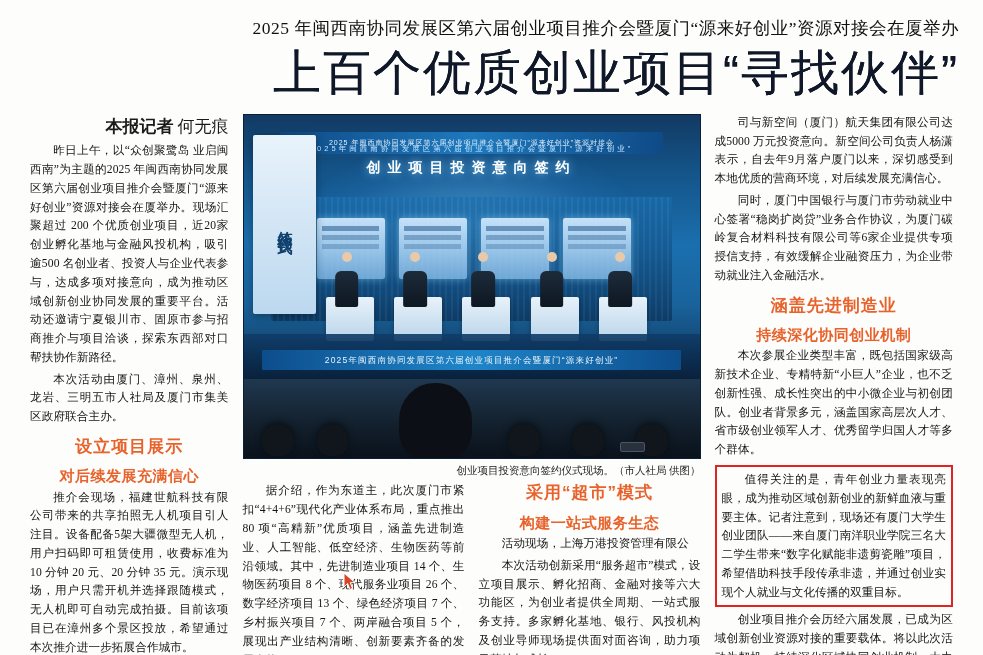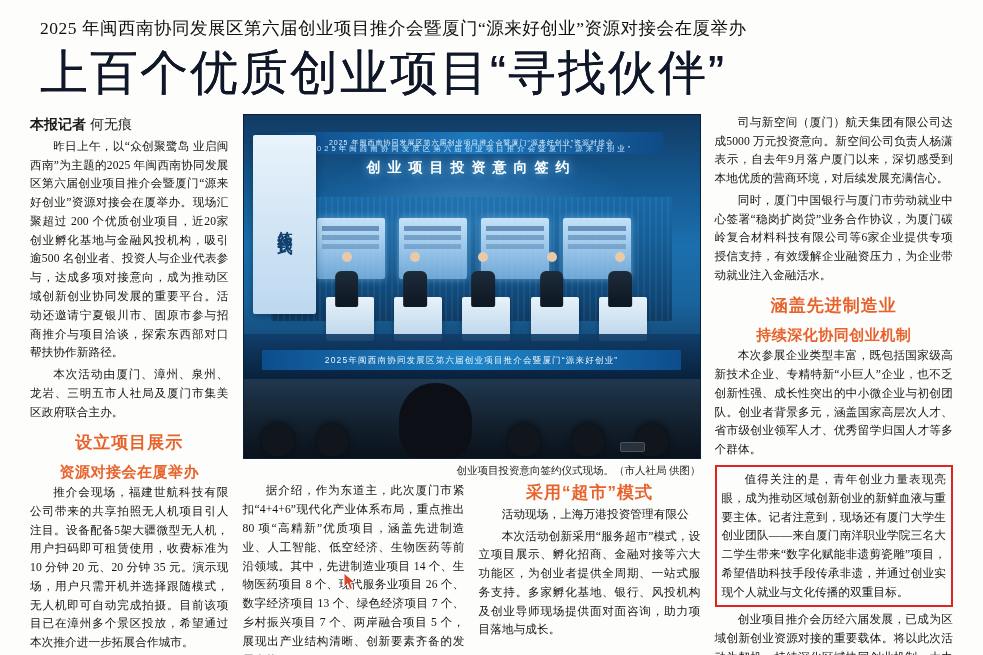--- a/index.html
+++ b/index.html
@@ -18,22 +18,22 @@
     position: relative;
     width: 983px;
     height: 655px;
     background: #fdfdfb;
     padding: 0;
     box-sizing: border-box;
   }
 
   
   .masthead {
-    padding: 18px 44px 4px 40px;
-    text-align: left;
+    padding: 18px 24px 4px 40px;
+    text-align: right;
   }
   .kicker {
     font-family: "Liberation Serif", serif;
     font-size: 17.5px;
     letter-spacing: 0.5px;
     color: #111;
     font-weight: 500;
     line-height: 1.2;
   }
   .headline {
@@ -56,23 +56,24 @@
     box-sizing: border-box;
   }
   .col {
     box-sizing: border-box;
   }
   .col-left  { width: 204px; }
   .col-mid   { width: 458px; }
   .col-right { width: 245px; }
 
   .byline {
-    font-size: 14px;
+    font-size: 17px;
     margin-bottom: 3px;
     line-height: 1.5;
+    text-align: right;
   }
   .byline b {
     font-weight: 700;
   }
   .byline .reporter {
     font-weight: 400;
     margin-left: 4px;
   }
 
   p.body {
@@ -374,21 +375,21 @@
 
     <div class="col col-left">
       <div class="byline">
         <b>本报记者</b><span class="reporter">何无痕</span>
       </div>
       <p class="body">昨日上午，以“众创聚鹭岛 业启闽西南”为主题的2025 年闽西南协同发展区第六届创业项目推介会暨厦门“源来好创业”资源对接会在厦举办。现场汇聚超过 200 个优质创业项目，近20家创业孵化基地与金融风投机构，吸引逾500 名创业者、投资人与企业代表参与，达成多项对接意向，成为推动区域创新创业协同发展的重要平台。活动还邀请宁夏银川市、固原市参与招商推介与项目洽谈，探索东西部对口帮扶协作新路径。</p>
       <p class="body">本次活动由厦门、漳州、泉州、龙岩、三明五市人社局及厦门市集美区政府联合主办。</p>
 
       <div class="sec-head">
         <div class="main">设立项目展示</div>
-        <div class="sub">资源对接会在厦举办</div>
+        <div class="sub">对后续发展充满信心</div>
       </div>
 
       <p class="body">推介会现场，福建世航科技有限公司带来的共享拍照无人机项目引人注目。设备配备5架大疆微型无人机，用户扫码即可租赁使用，收费标准为 10 分钟 20 元、20 分钟 35 元。演示现场，用户只需开机并选择跟随模式，无人机即可自动完成拍摄。目前该项目已在漳州多个景区投放，希望通过本次推介进一步拓展合作城市。</p>
       <p class="body">人工智能赛道同样活跃。温维斯人工智能工作室推出 AI 视频剪辑，能够根据客户需求生成视频内容，有效降低拍摄成本。</p>
 
     </div>
 
     <div class="col col-mid">
       <div class="photo-wrap">
         <div class="photo">
@@ -453,20 +454,21 @@
         <div class="caption">创业项目投资意向签约仪式现场。（市人社局 供图）</div>
       </div>
 
       <div style="display:flex; gap:14px;">
         <div style="width:222px;">
           <p class="body">据介绍，作为东道主，此次厦门市紧扣“4+4+6”现代化产业体系布局，重点推出80 项“高精新”优质项目，涵盖先进制造业、人工智能、低空经济、生物医药等前沿领域。其中，先进制造业项目 14 个、生物医药项目 8 个、现代服务业项目 26 个、数字经济项目 13 个、绿色经济项目 7 个、乡村振兴项目 7 个、两岸融合项目 5 个，展现出产业结构清晰、创新要素齐备的发展态势。</p>
         </div>
         <div style="width:222px;">
           <div class="sec-head" style="margin-top:0;">
             <div class="main">采用“超市”模式</div>
+            <div class="sub">构建一站式服务生态</div>
           </div>
           <p class="body">活动现场，上海万港投资管理有限公</p>
           <p class="body">本次活动创新采用“服务超市”模式，设立项目展示、孵化招商、金融对接等六大功能区，为创业者提供全周期、一站式服务支持。多家孵化基地、银行、风投机构及创业导师现场提供面对面咨询，助力项目落地与成长。</p>
         </div>
       </div>
     </div>
 
     <div class="col col-right">
       <p class="body">司与新空间（厦门）航天集团有限公司达成5000 万元投资意向。新空间公司负责人杨潇表示，自去年9月落户厦门以来，深切感受到本地优质的营商环境，对后续发展充满信心。</p>
       <p class="body">同时，厦门中国银行与厦门市劳动就业中心签署“稳岗扩岗贷”业务合作协议，为厦门碳岭复合材料科技有限公司等6家企业提供专项授信支持，有效缓解企业融资压力，为企业带动就业注入金融活水。</p>

